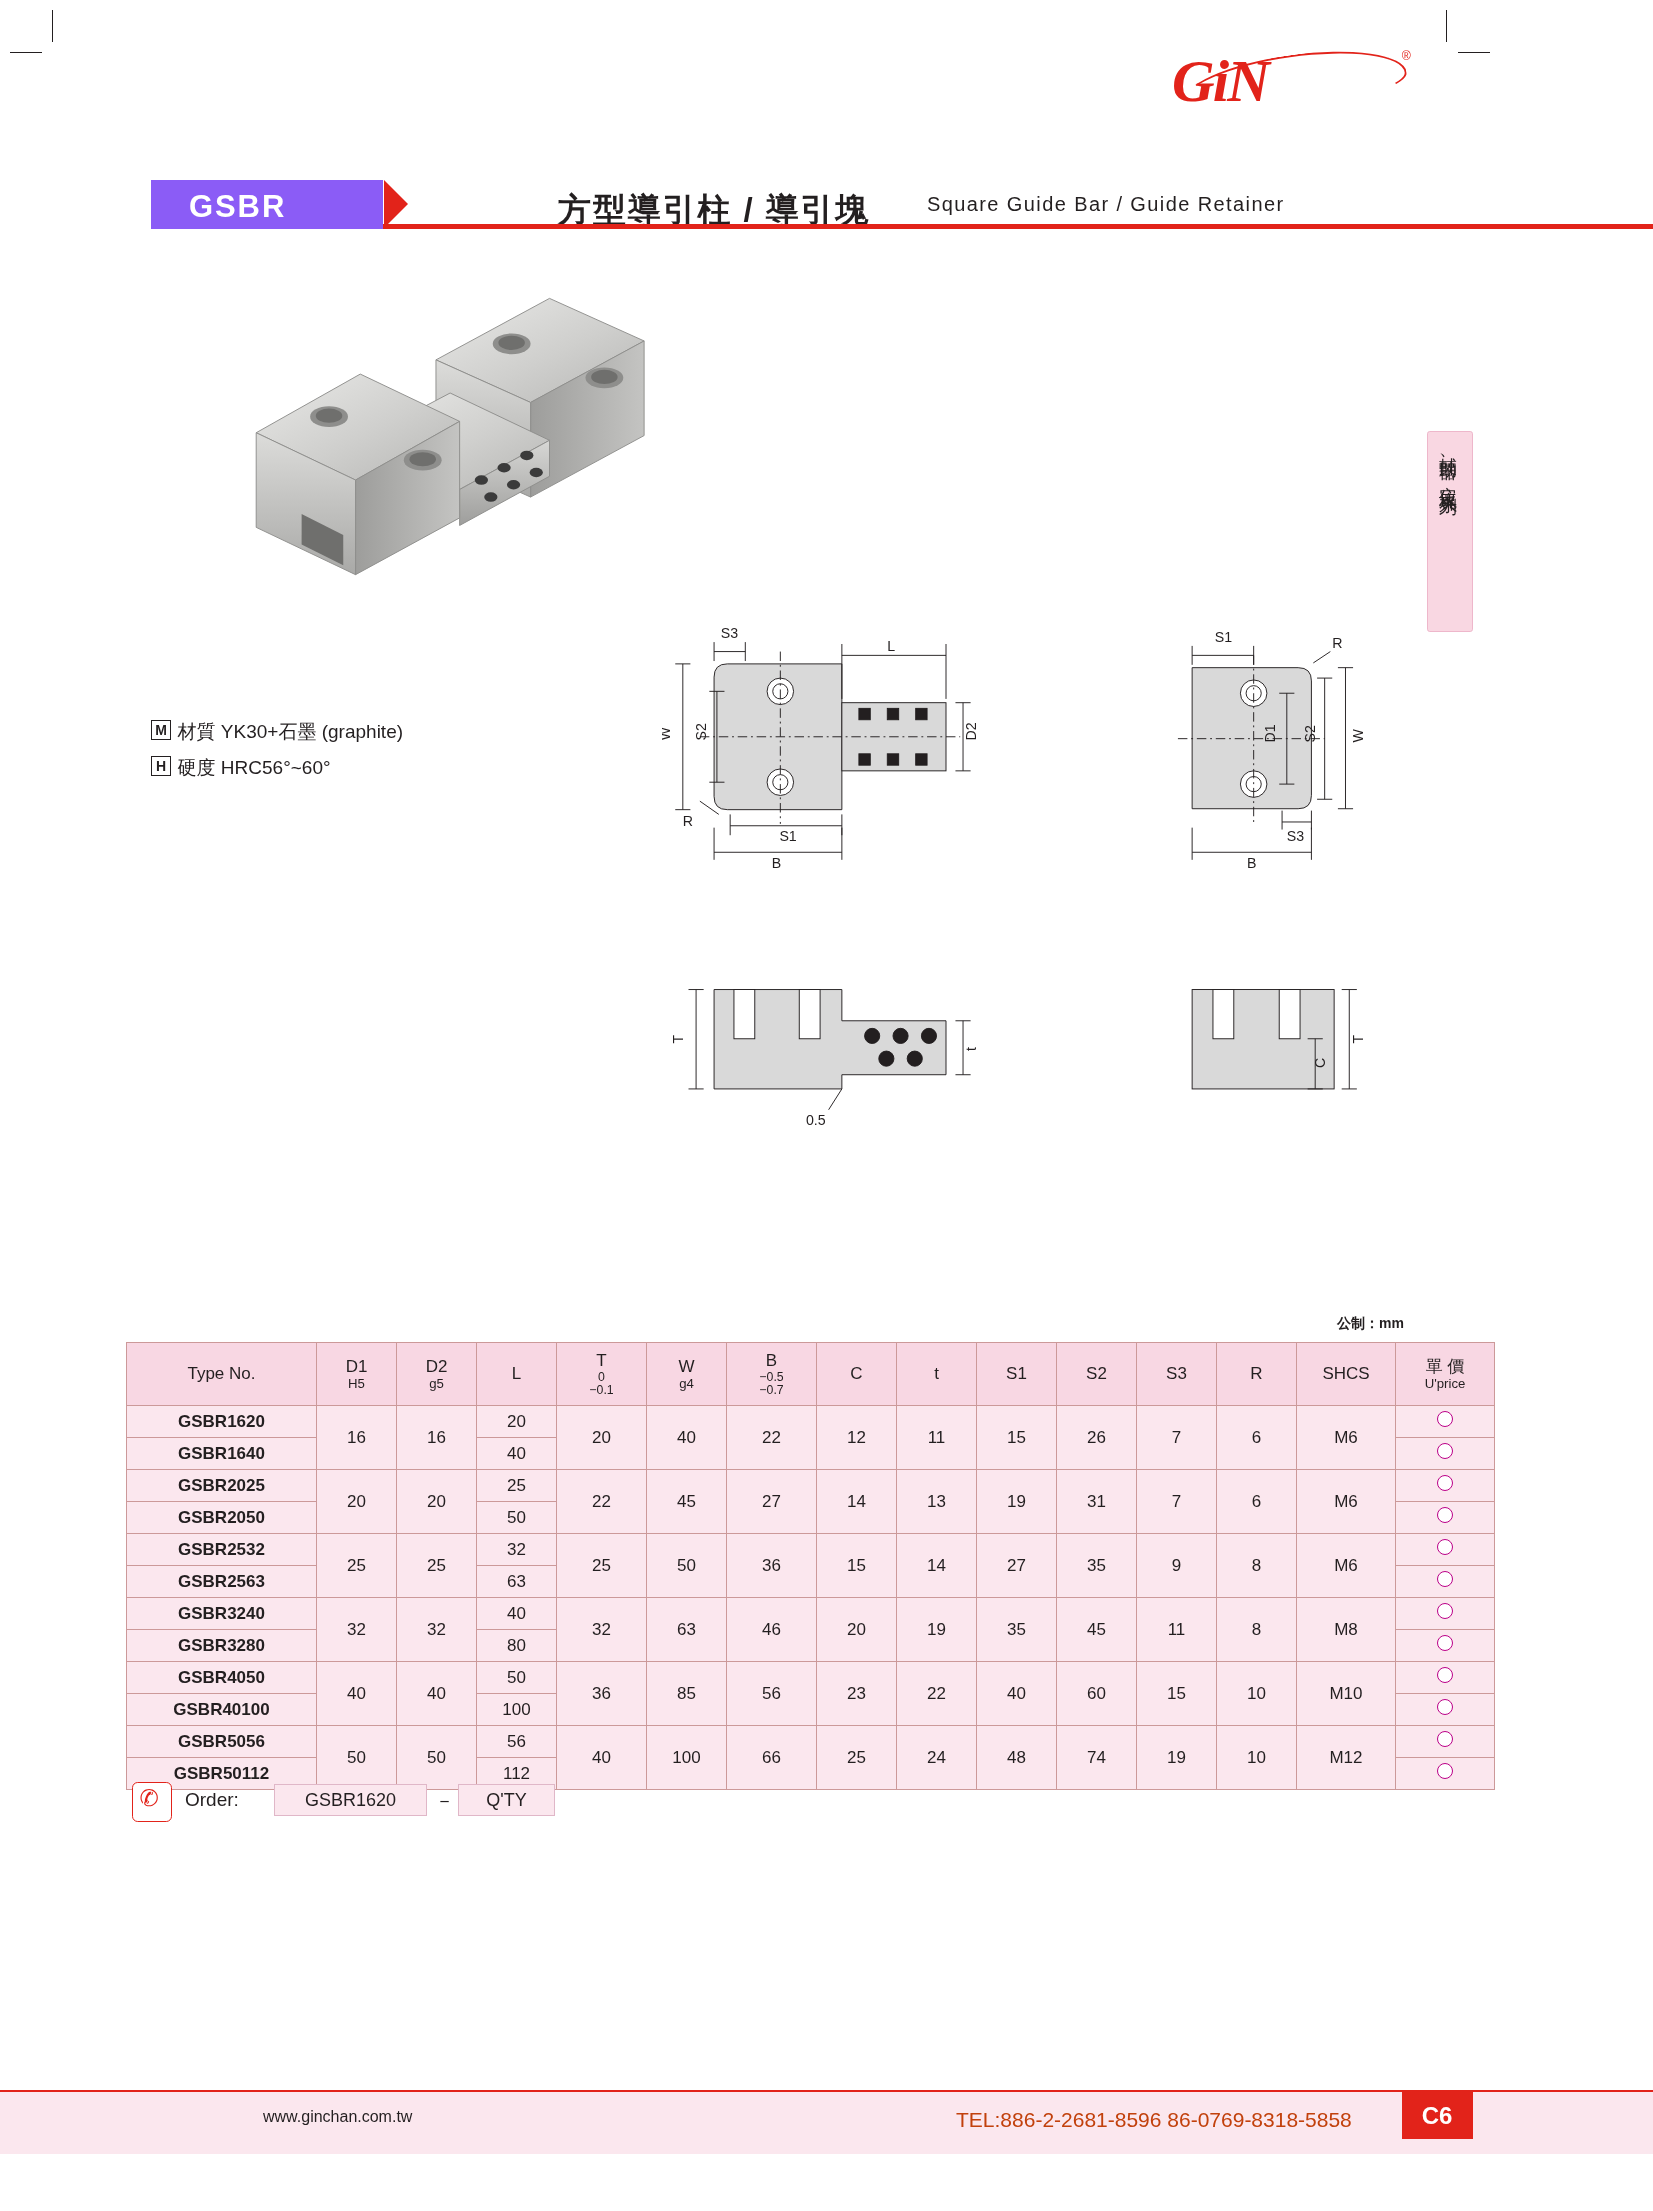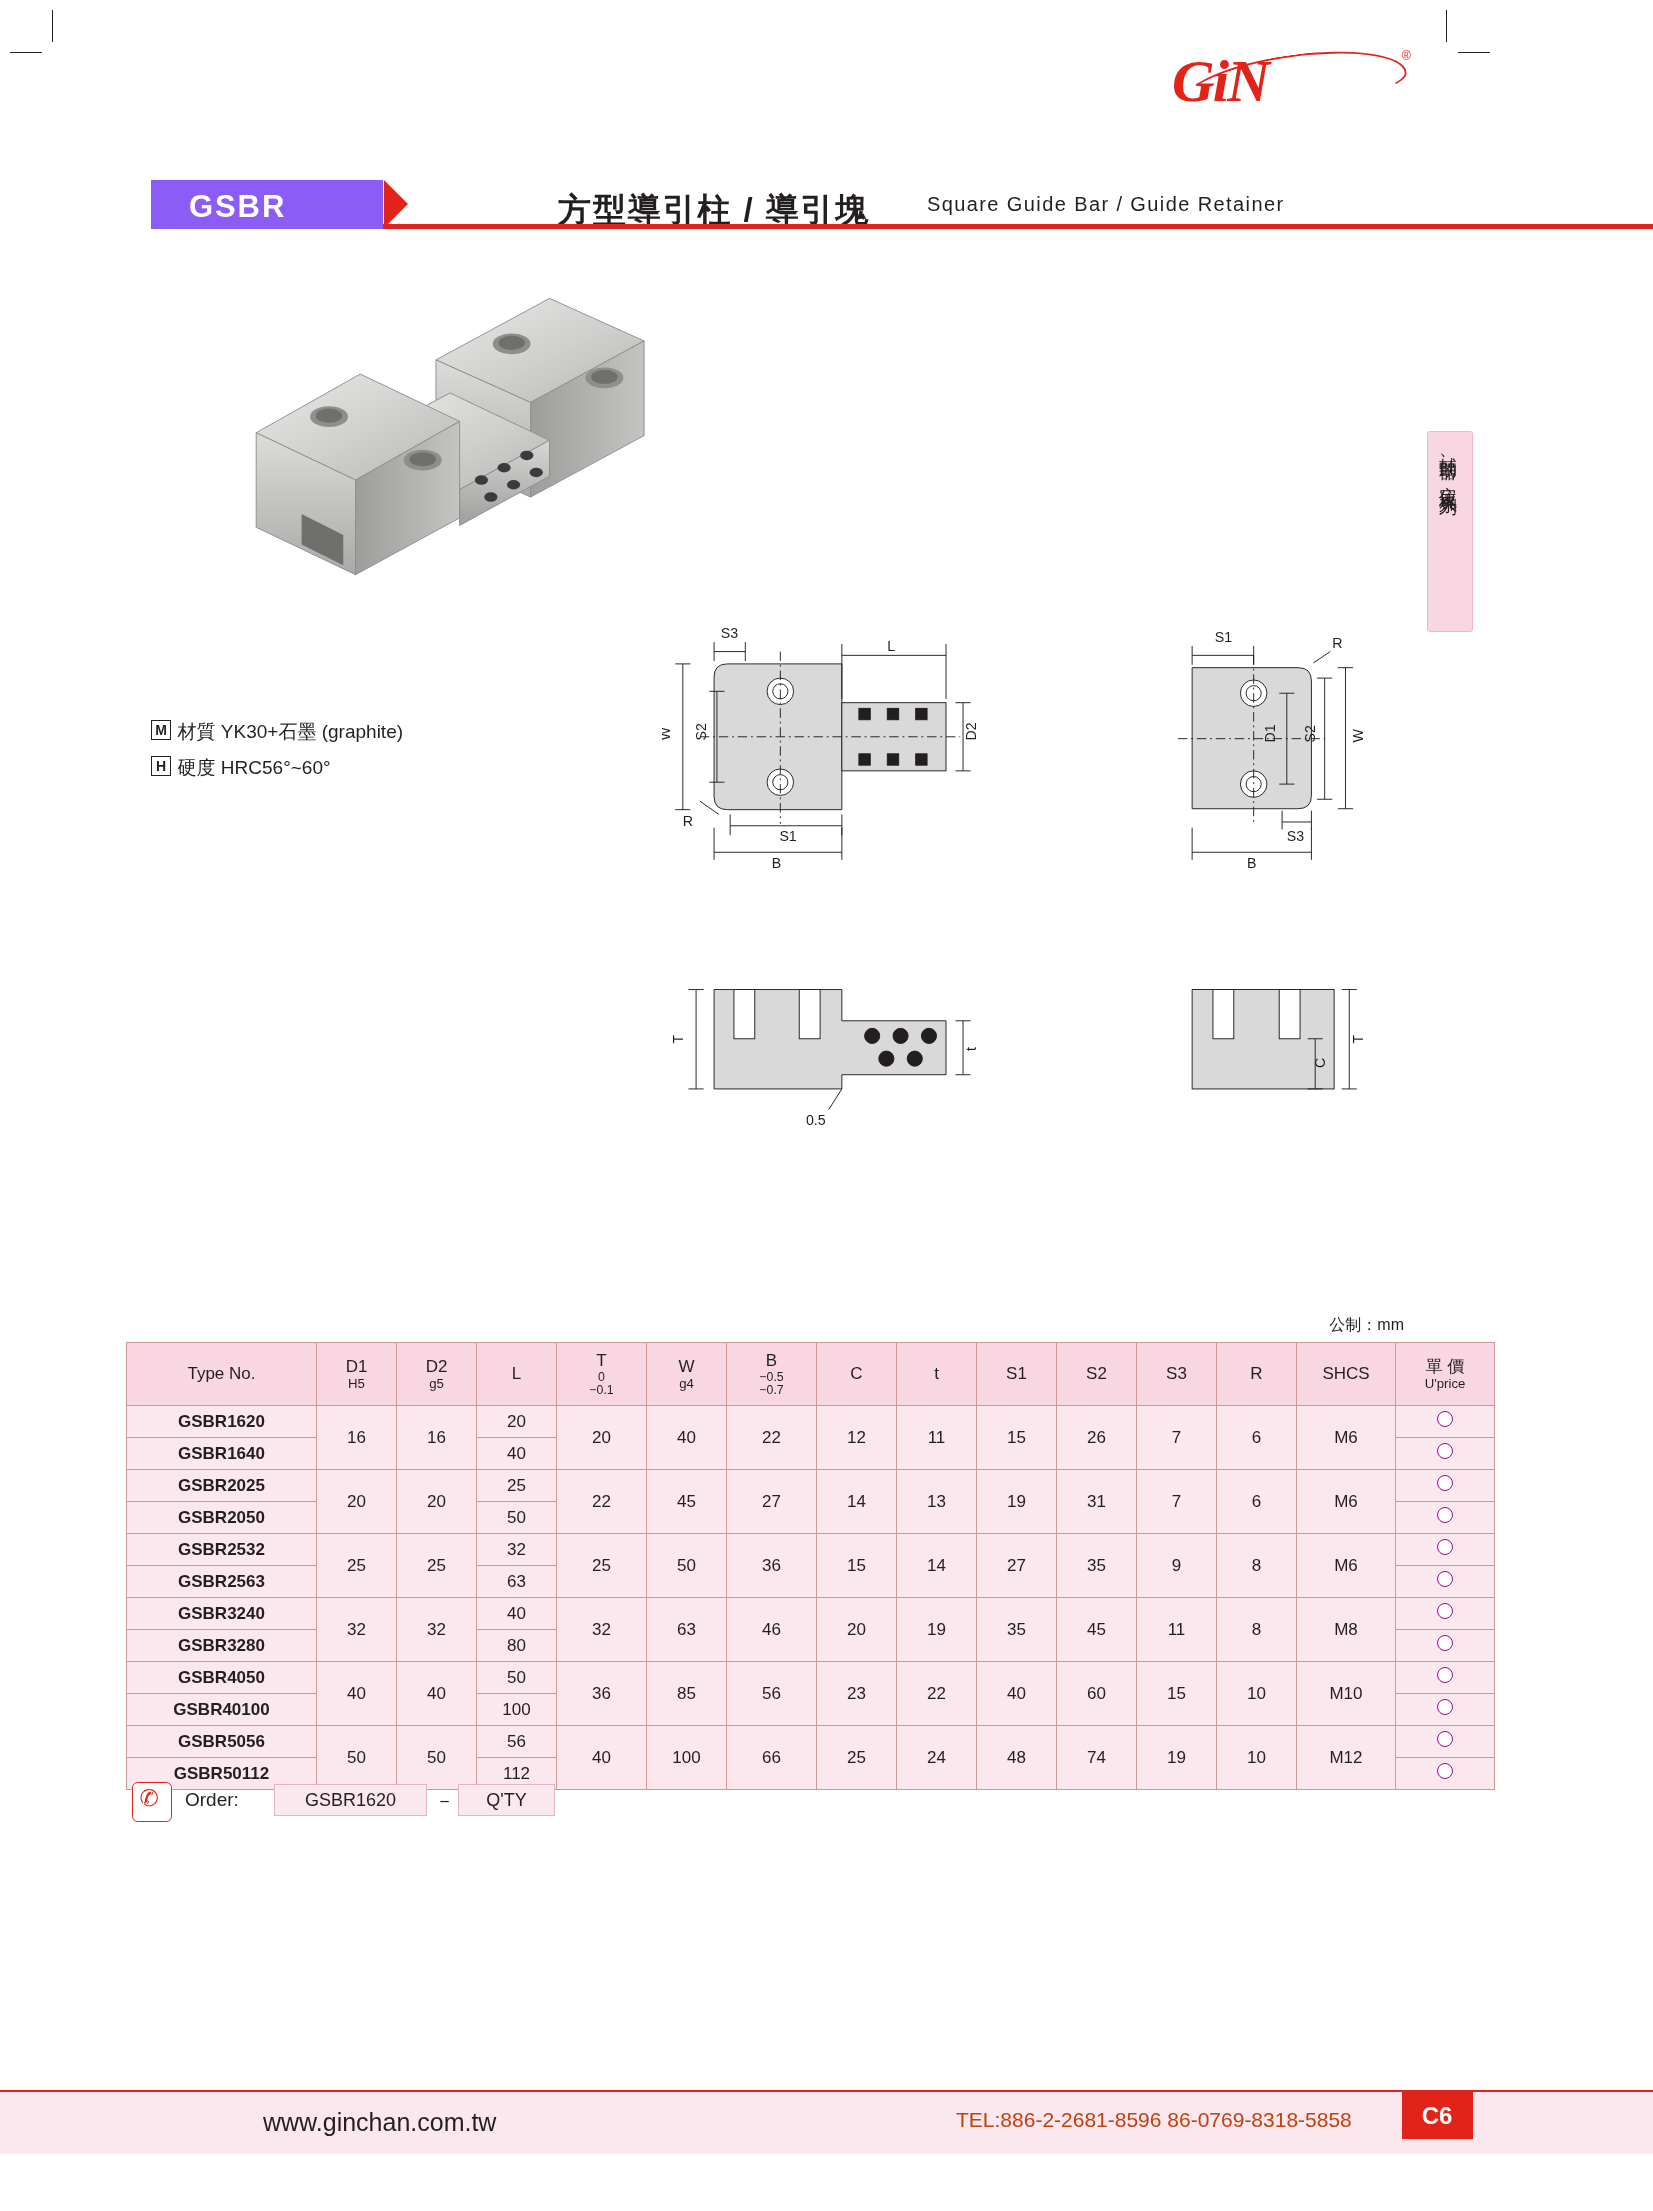--- a/index.html
+++ b/index.html
@@ -161,21 +161,22 @@
   .drawings {
     position: absolute;
     left: 662px; top: 625px;
     width: 852px; height: 606px;
   }
 
   
   .unit-note {
     position: absolute;
     right: 95px; top: 1315px;
-    font-size: 16px;
+    font-size: 14px;
+    font-weight: bold;
   }
   table.spec {
     position: absolute;
     left: 126px; top: 1342px;
     border-collapse: collapse;
     font-size: 17px;
   }
   table.spec th, table.spec td {
     border: 0.9px solid #c99;
     text-align: center;
@@ -264,21 +265,21 @@
   }
   .footer-band {
     position: absolute;
     left: 0; top: 2092px;
     width: 1653px; height: 62px;
     background: #fbe7ee;
   }
   .footer-web {
     position: absolute;
     left: 263px; top: 2108px;
-    font-size: 25px;
+    font-size: 16px;
     color: #231f20;
   }
   .footer-tel {
     position: absolute;
     left: 956px; top: 2108px;
     font-size: 21px;
     color: #c2410c;
     white-space: nowrap;
   }
   .page-no {

